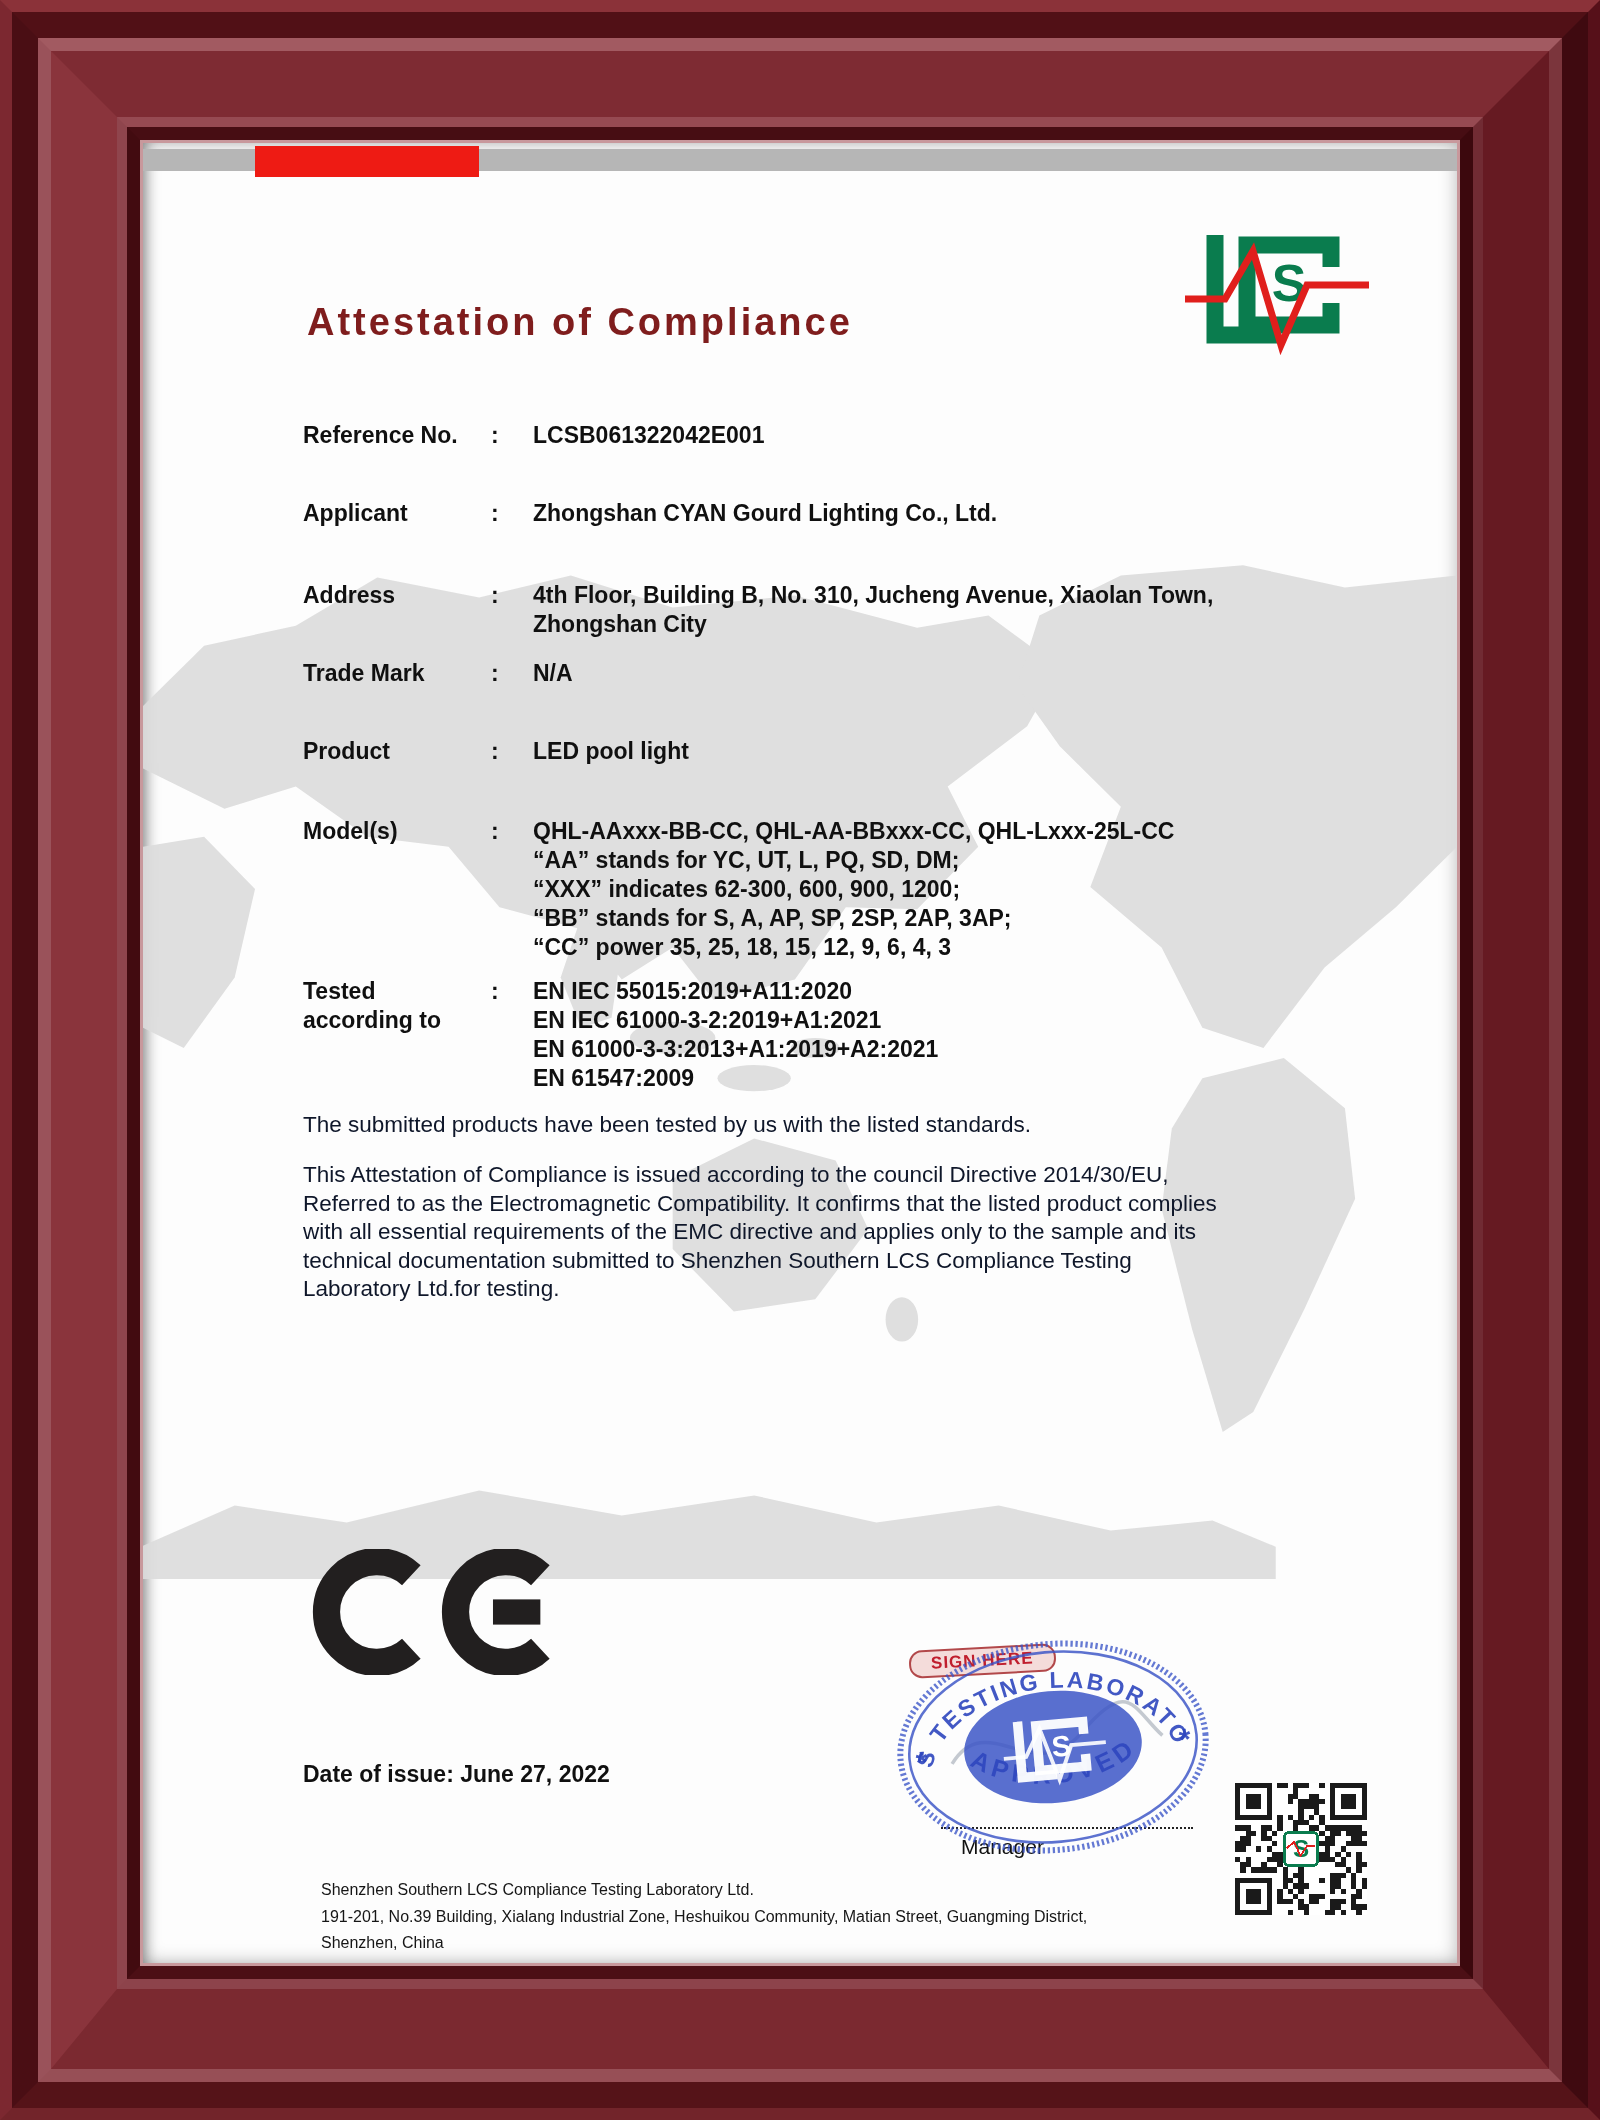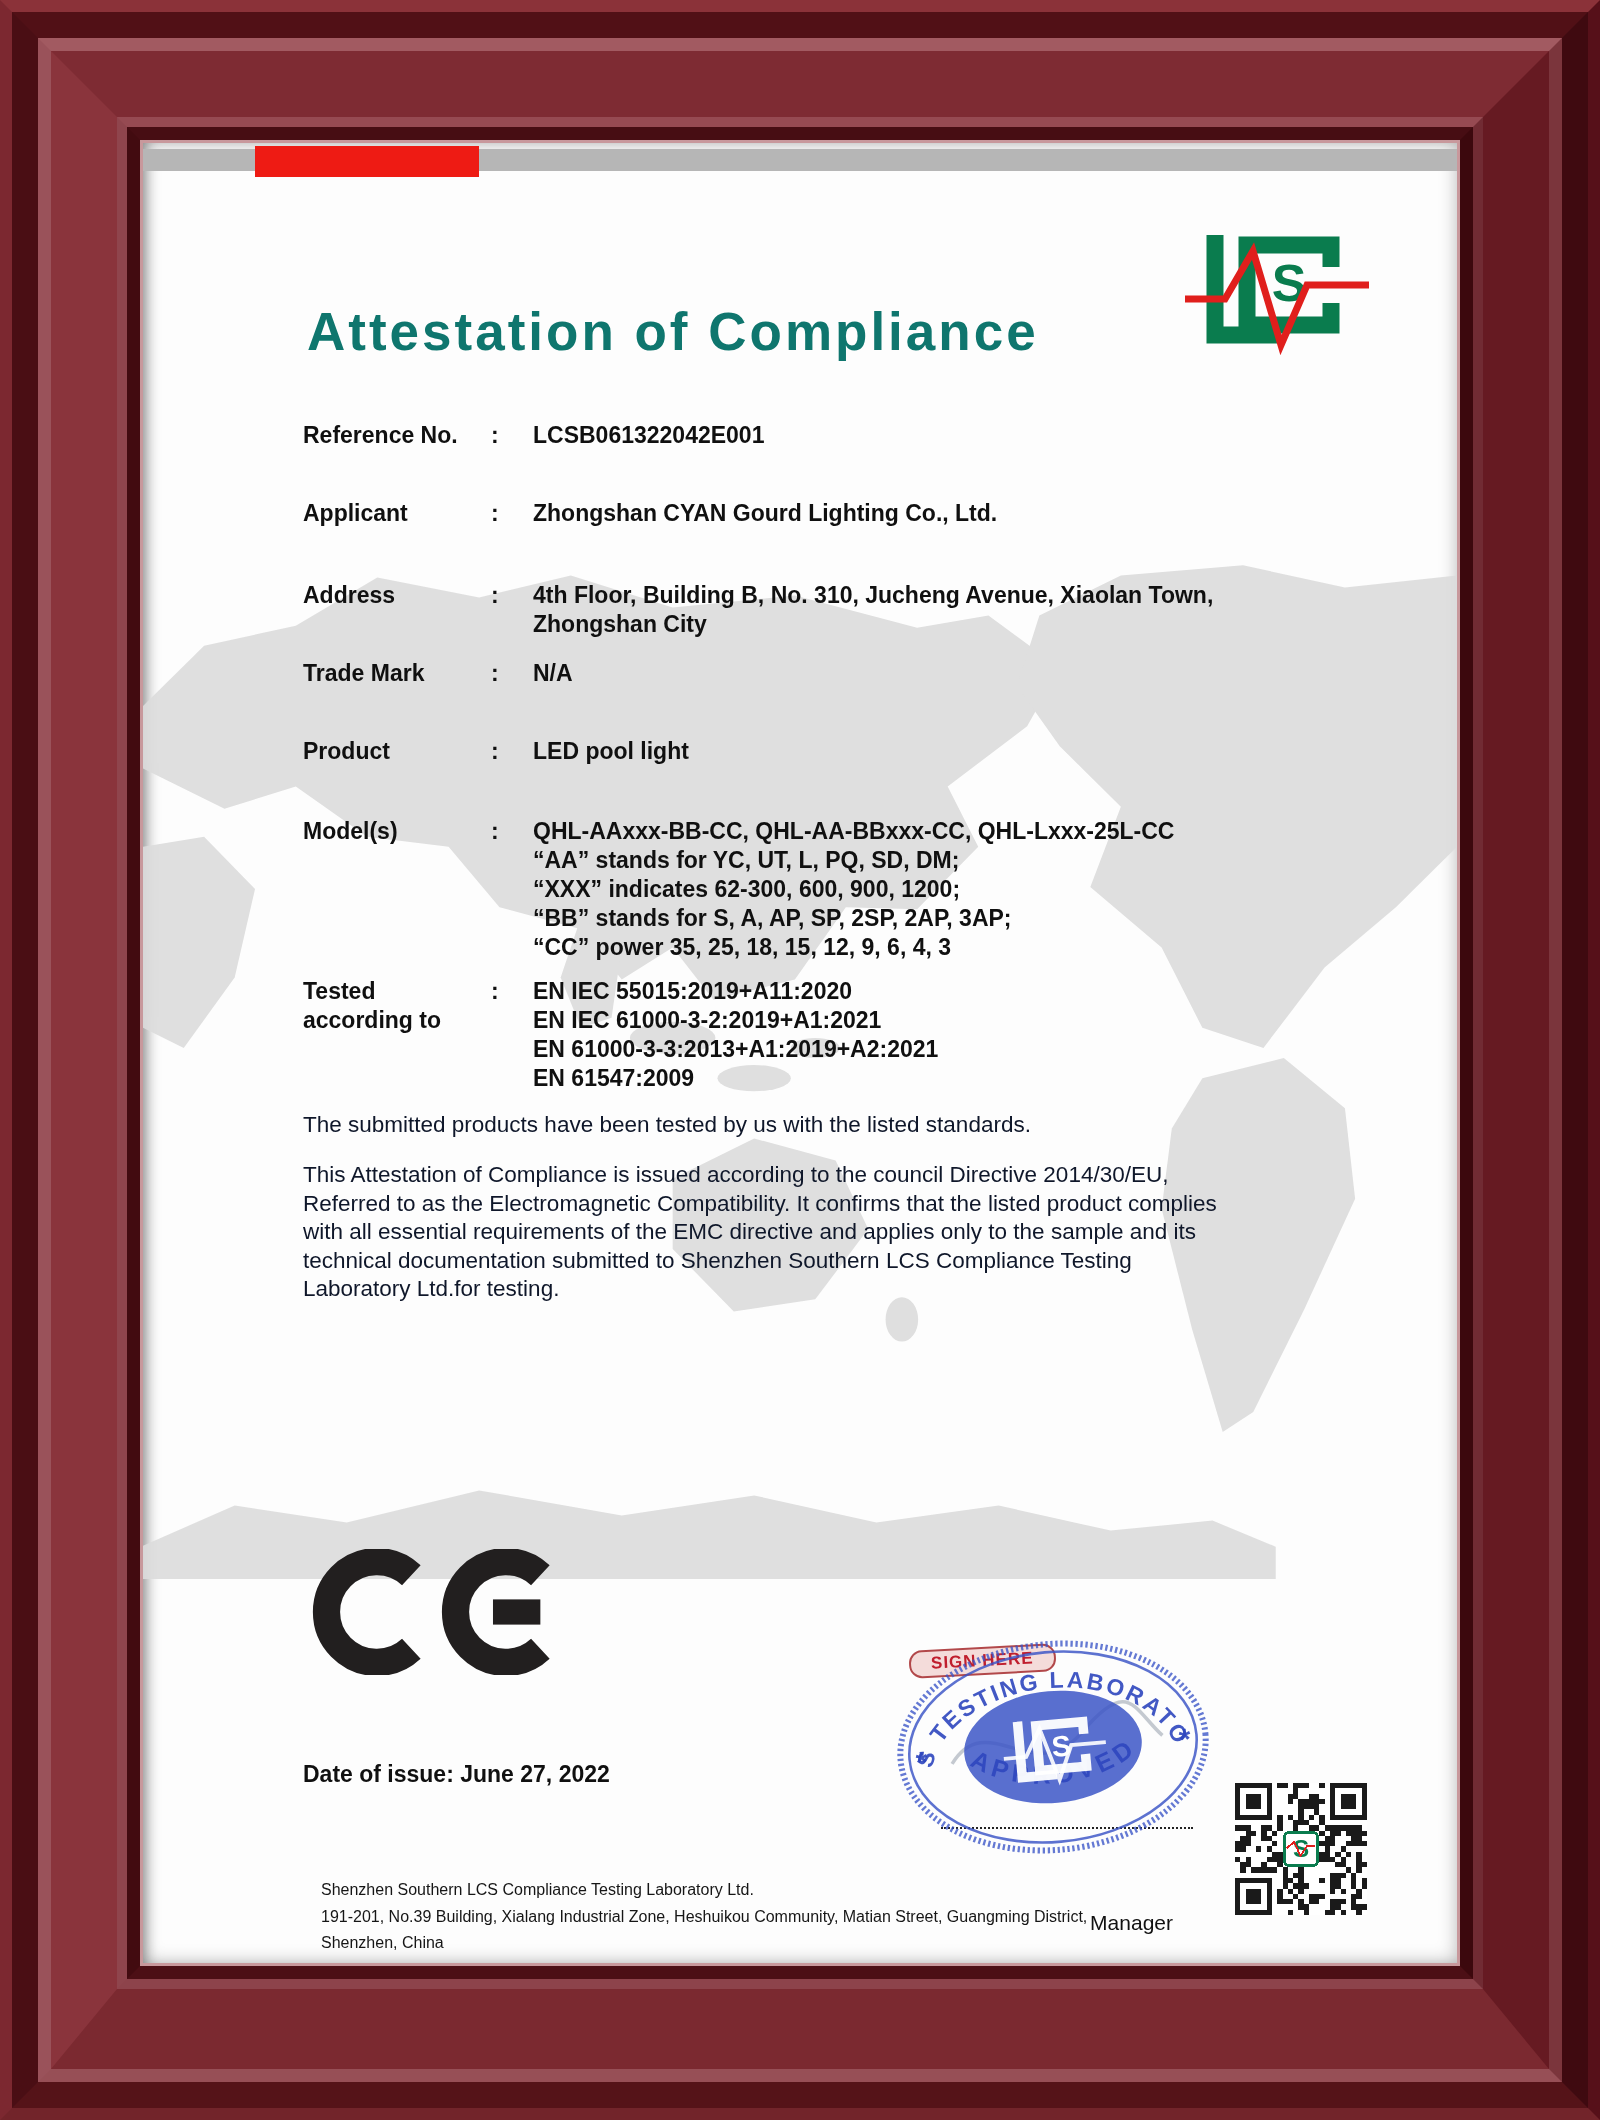--- a/index.html
+++ b/index.html
@@ -11,36 +11,36 @@
   .r2{border-style:solid;border-width:13px;border-color:#a25a61 #7b353c #974f56 #9a525a;}
   .r3{border-style:solid;border-width:66px 66px 80px 66px;border-color:#7e2b33 #661a22 #7b2930 #8a343c;}
   .r4{border-style:solid;border-width:10px;border-color:#964a52 #712b33 #8d434b #8f454d;}
   .r5{border-style:solid;border-width:13px;border-color:#470d13 #3c080d #4c0f15 #420b10;}
   .r6{border:3px solid #c8989c;}
   .paper{position:relative;width:100%;height:100%;background:#fdfdfd;overflow:hidden;
          box-shadow:inset 0 0 18px rgba(0,0,0,.28), inset 10px 0 14px -8px rgba(0,0,0,.35);}
   .map{position:absolute;left:0;top:0;width:100%;height:100%;z-index:0;}
   .topband{position:absolute;left:0;right:0;top:6px;height:22px;background:#b6b6b6;z-index:1;}
   .redbar{position:absolute;left:112px;top:3px;width:224px;height:31px;z-index:2;}
-  .title{position:absolute;left:164px;top:158px;font-size:53px;font-weight:bold;
-         letter-spacing:3px;color:#0f766e;z-index:2;white-space:nowrap;}
+  .title{position:absolute;left:164px;top:158px;font-size:38px;font-weight:bold;
+         letter-spacing:3px;color:#7f1d1d;z-index:2;white-space:nowrap;}
   .row{position:absolute;left:160px;display:flex;z-index:2;color:#101010;font-size:23px;font-weight:bold;}
   .row .lbl{width:188px;line-height:29px;}
   .row .col{width:42px;line-height:29px;}
   .row .vals div{line-height:29px;white-space:nowrap;}
   .para{position:absolute;left:160px;z-index:2;color:#0f172a;font-size:22.5px;}
   .para div{line-height:28.6px;white-space:nowrap;}
   .dateline{position:absolute;left:160px;top:1618px;font-size:23px;font-weight:bold;color:#101010;z-index:2;white-space:nowrap;}
   .footer{position:absolute;left:178px;top:1734px;font-size:16px;color:#161616;z-index:2;}
   .footer div{line-height:26.5px;white-space:nowrap;}
   .signhere{position:absolute;left:766px;top:1504px;z-index:2;transform:rotate(-3deg);
             background:#f4dcda;border:2px solid #b2484a;border-radius:13px;padding:2px 20px;
             font-size:17px;font-weight:bold;letter-spacing:1px;color:#c01f2e;white-space:nowrap;}
   .managerline{position:absolute;left:798px;top:1684px;width:252px;border-top:2px dotted #222;z-index:2;}
-  .manager{position:absolute;left:818px;top:1768px;width:212px;text-align:right;font-size:21px;color:#111;z-index:2;}
+  .manager{position:absolute;left:818px;top:1692px;width:212px;text-align:left;font-size:21px;color:#111;z-index:2;}
   .stamp{position:absolute;left:748px;top:1492px;width:324px;height:224px;z-index:3;transform:rotate(-5deg);}
   .qr{position:absolute;left:1092px;top:1640px;width:132px;height:132px;z-index:2;}
   .logo{position:absolute;left:1042px;top:80px;width:184px;height:138px;z-index:2;}
   .ce{position:absolute;left:162px;top:1406px;width:255px;height:126px;z-index:2;}
 </style>
 </head>
 <body>
 
 <div class="ring r0">
 <div class="ring r1">

